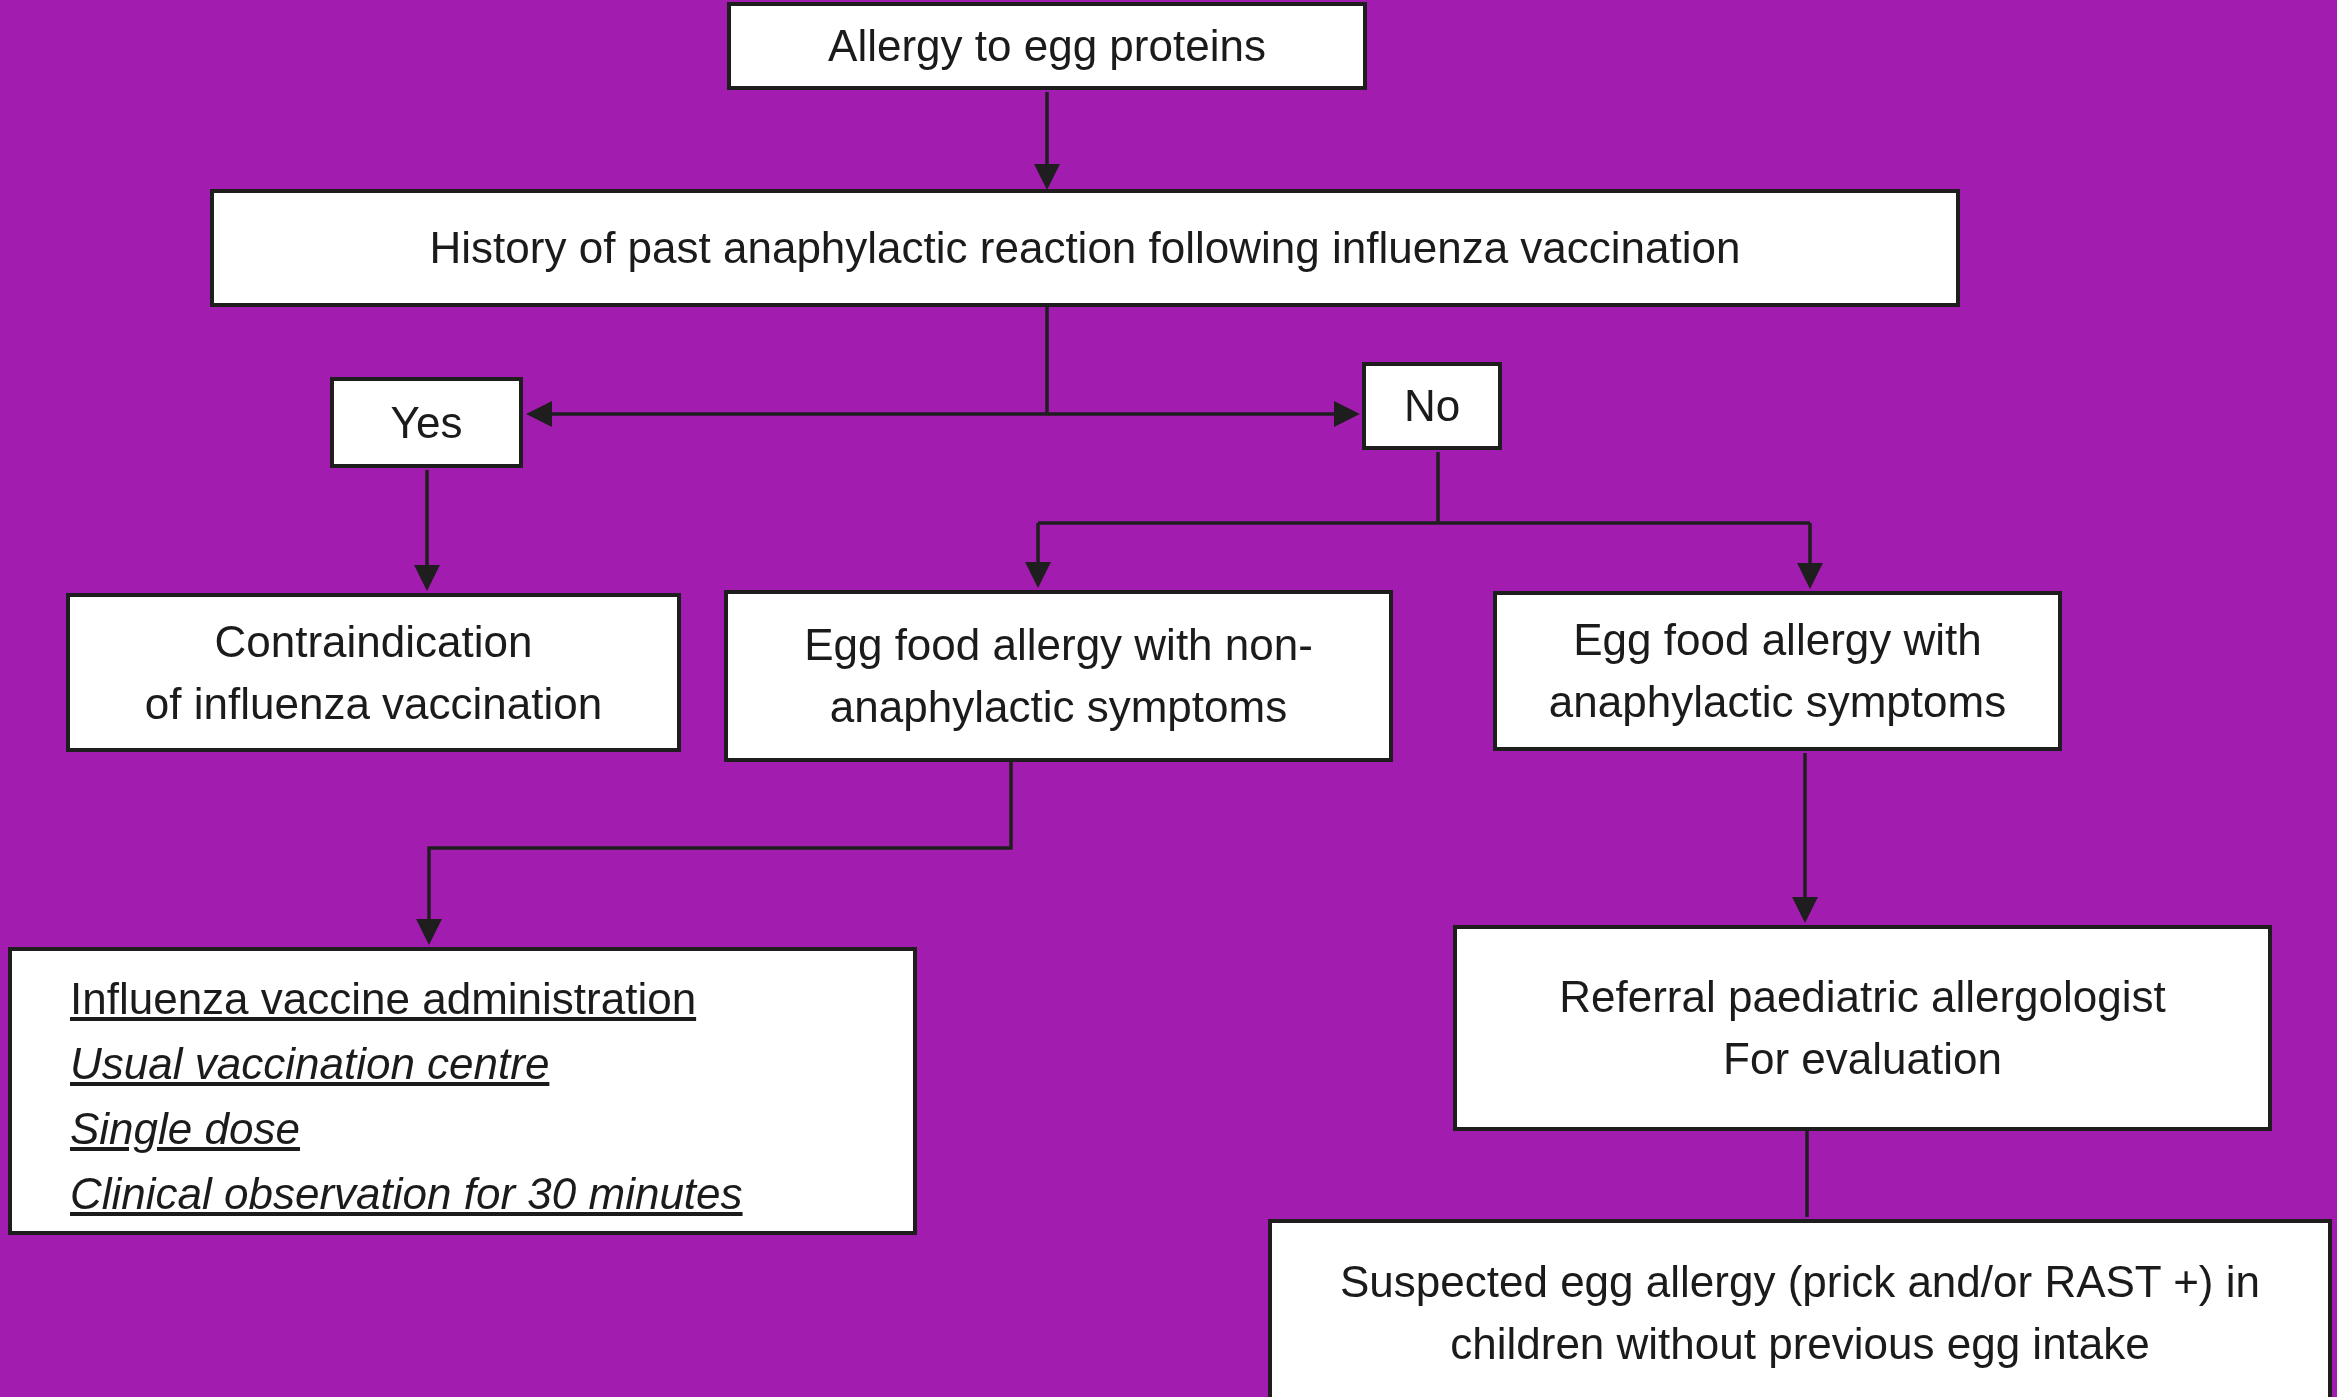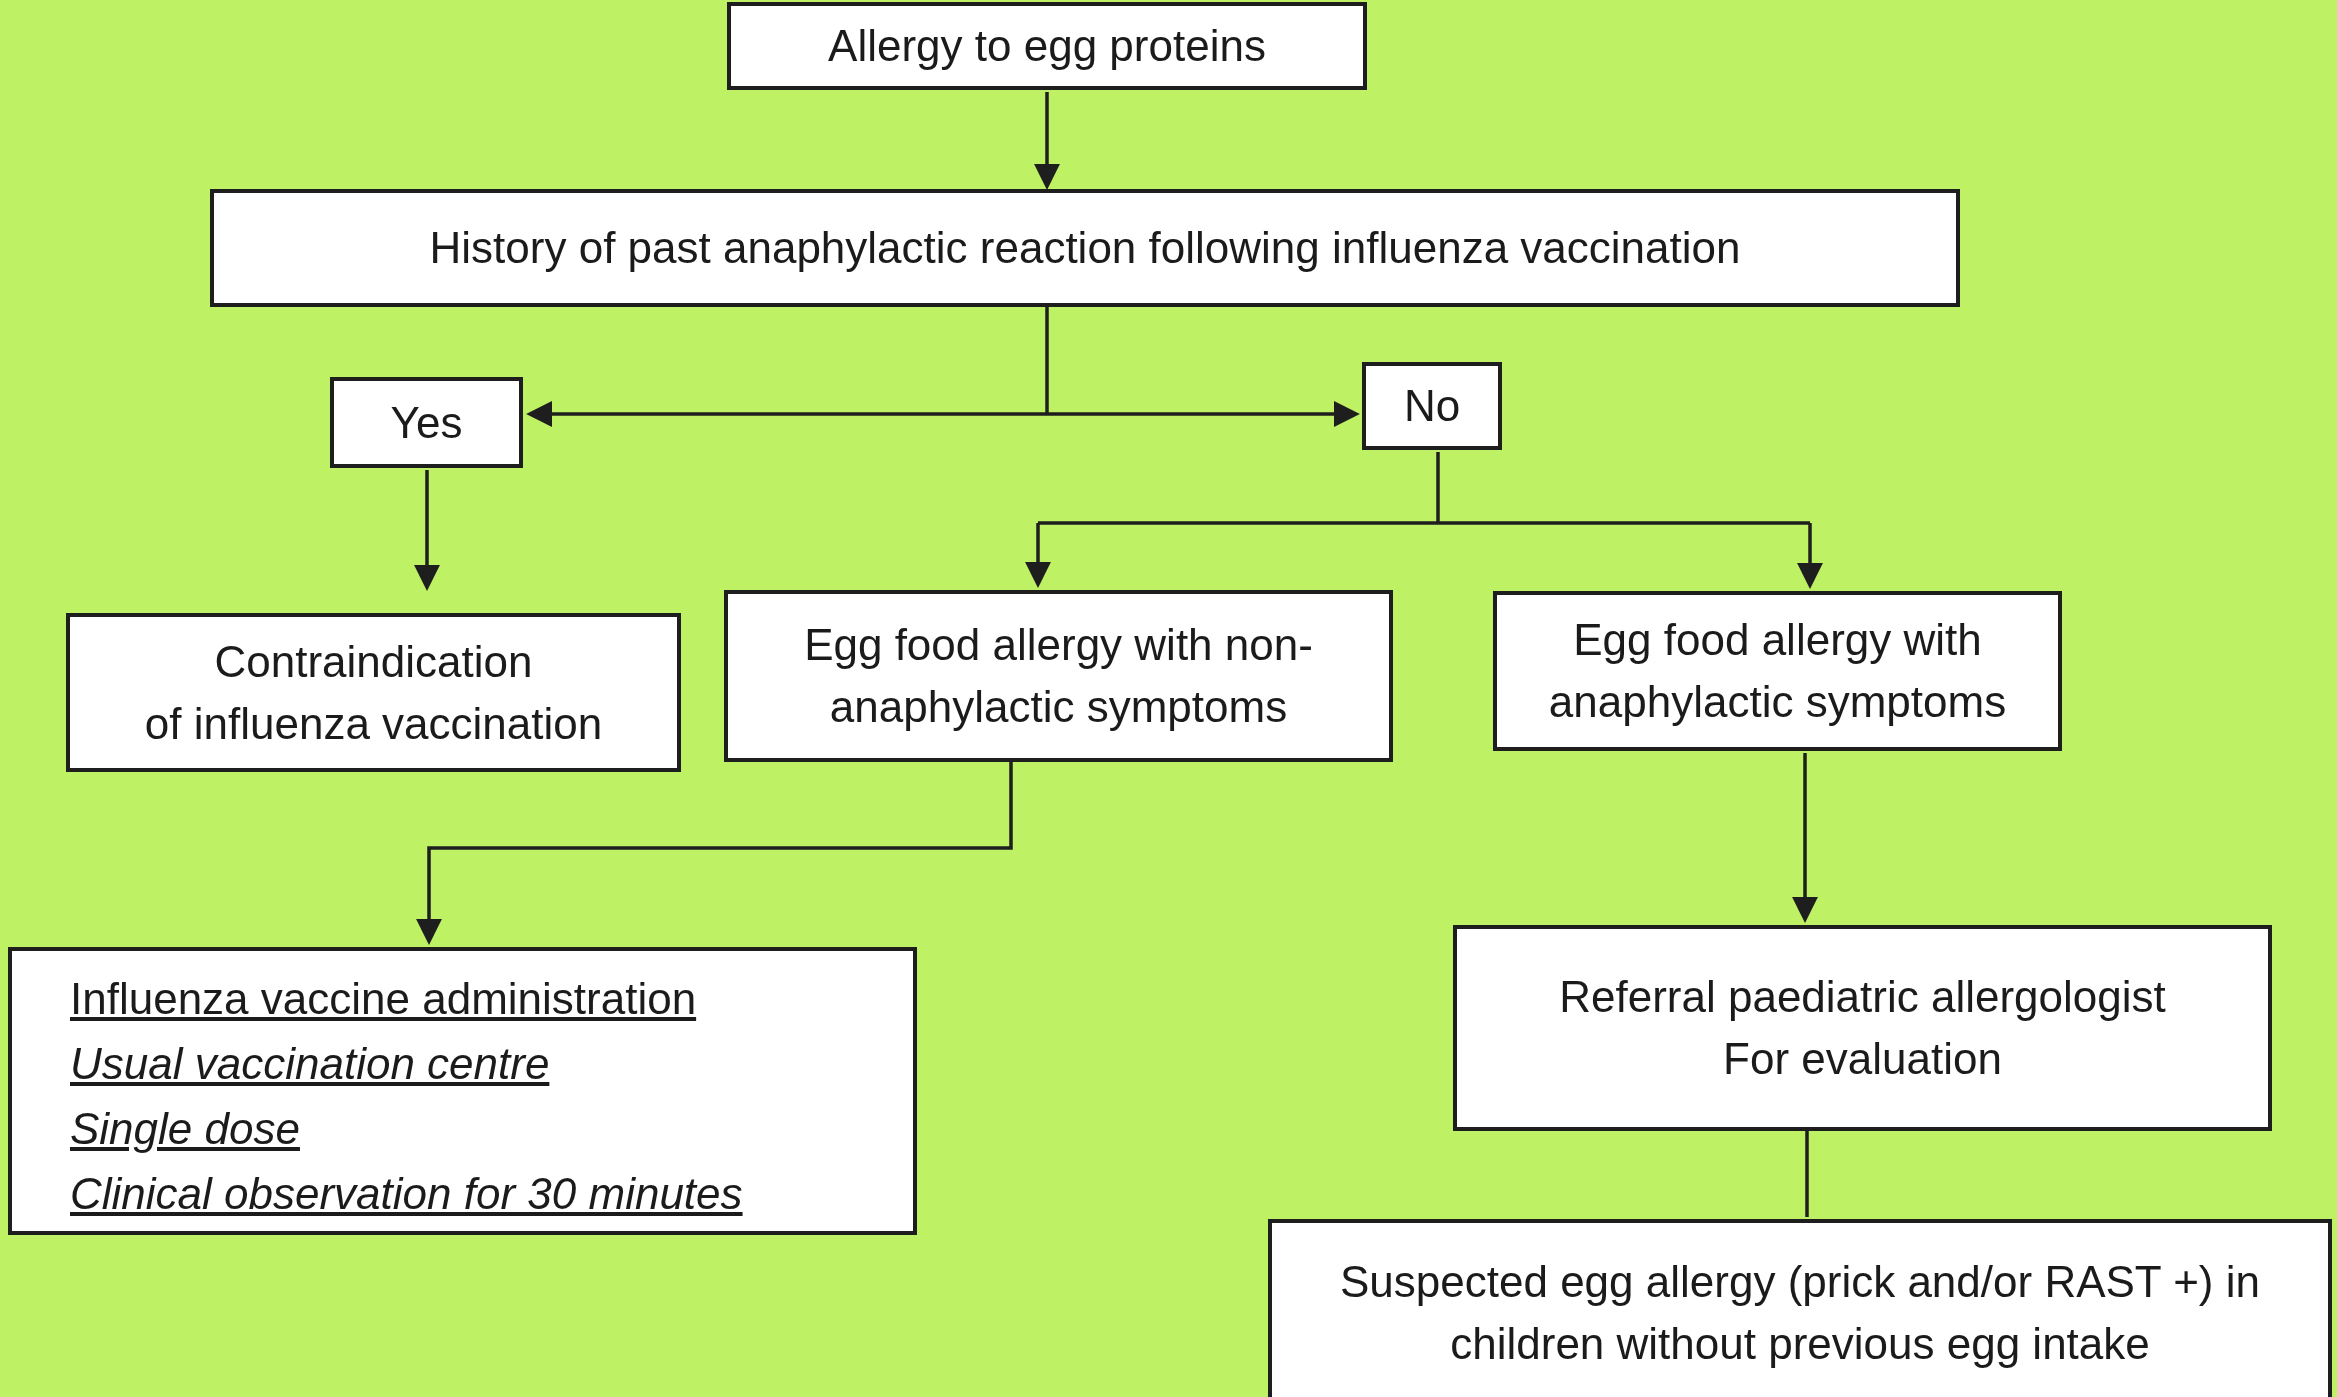--- a/index.html
+++ b/index.html
@@ -1,19 +1,19 @@
 <!DOCTYPE html>
 <html><head>
 <meta charset="utf-8">
 <style>
   html,body{margin:0;padding:0;background:#ffffff;}
   .canvas{
     position:relative;
     width:2337px;height:1397px;
-    background:#bef264;
+    background:#a21caf;
     font-family:"Liberation Sans","DejaVu Sans",sans-serif;
     color:#1b1b1b;
     overflow:hidden;
   }
   .wires{position:absolute;left:0;top:0;width:2337px;height:1397px;}
   .wire{fill:none;stroke:#1e1e1e;stroke-width:3.5px;}
   .node{
     position:absolute;box-sizing:border-box;
     border:4px solid #1e1e1e;background:#ffffff;
     font-size:44px;line-height:62px;
@@ -62,21 +62,21 @@
   </div>
 
   <div class="node" style="left:330px;top:377px;width:193px;height:91px;">
     <span class="line">Yes</span>
   </div>
 
   <div class="node" style="left:1362px;top:362px;width:140px;height:88px;">
     <span class="line">No</span>
   </div>
 
-  <div class="node" style="left:66px;top:613px;width:615px;height:159px;">
+  <div class="node" style="left:66px;top:593px;width:615px;height:159px;">
     <span class="line">Contraindication</span>
     <span class="line">of influenza vaccination</span>
   </div>
 
   <div class="node" style="left:724px;top:590px;width:669px;height:172px;justify-content:center;">
     <span class="line">Egg food allergy with non-</span>
     <span class="line">anaphylactic symptoms</span>
   </div>
 
   <div class="node" style="left:1493px;top:591px;width:569px;height:160px;">

